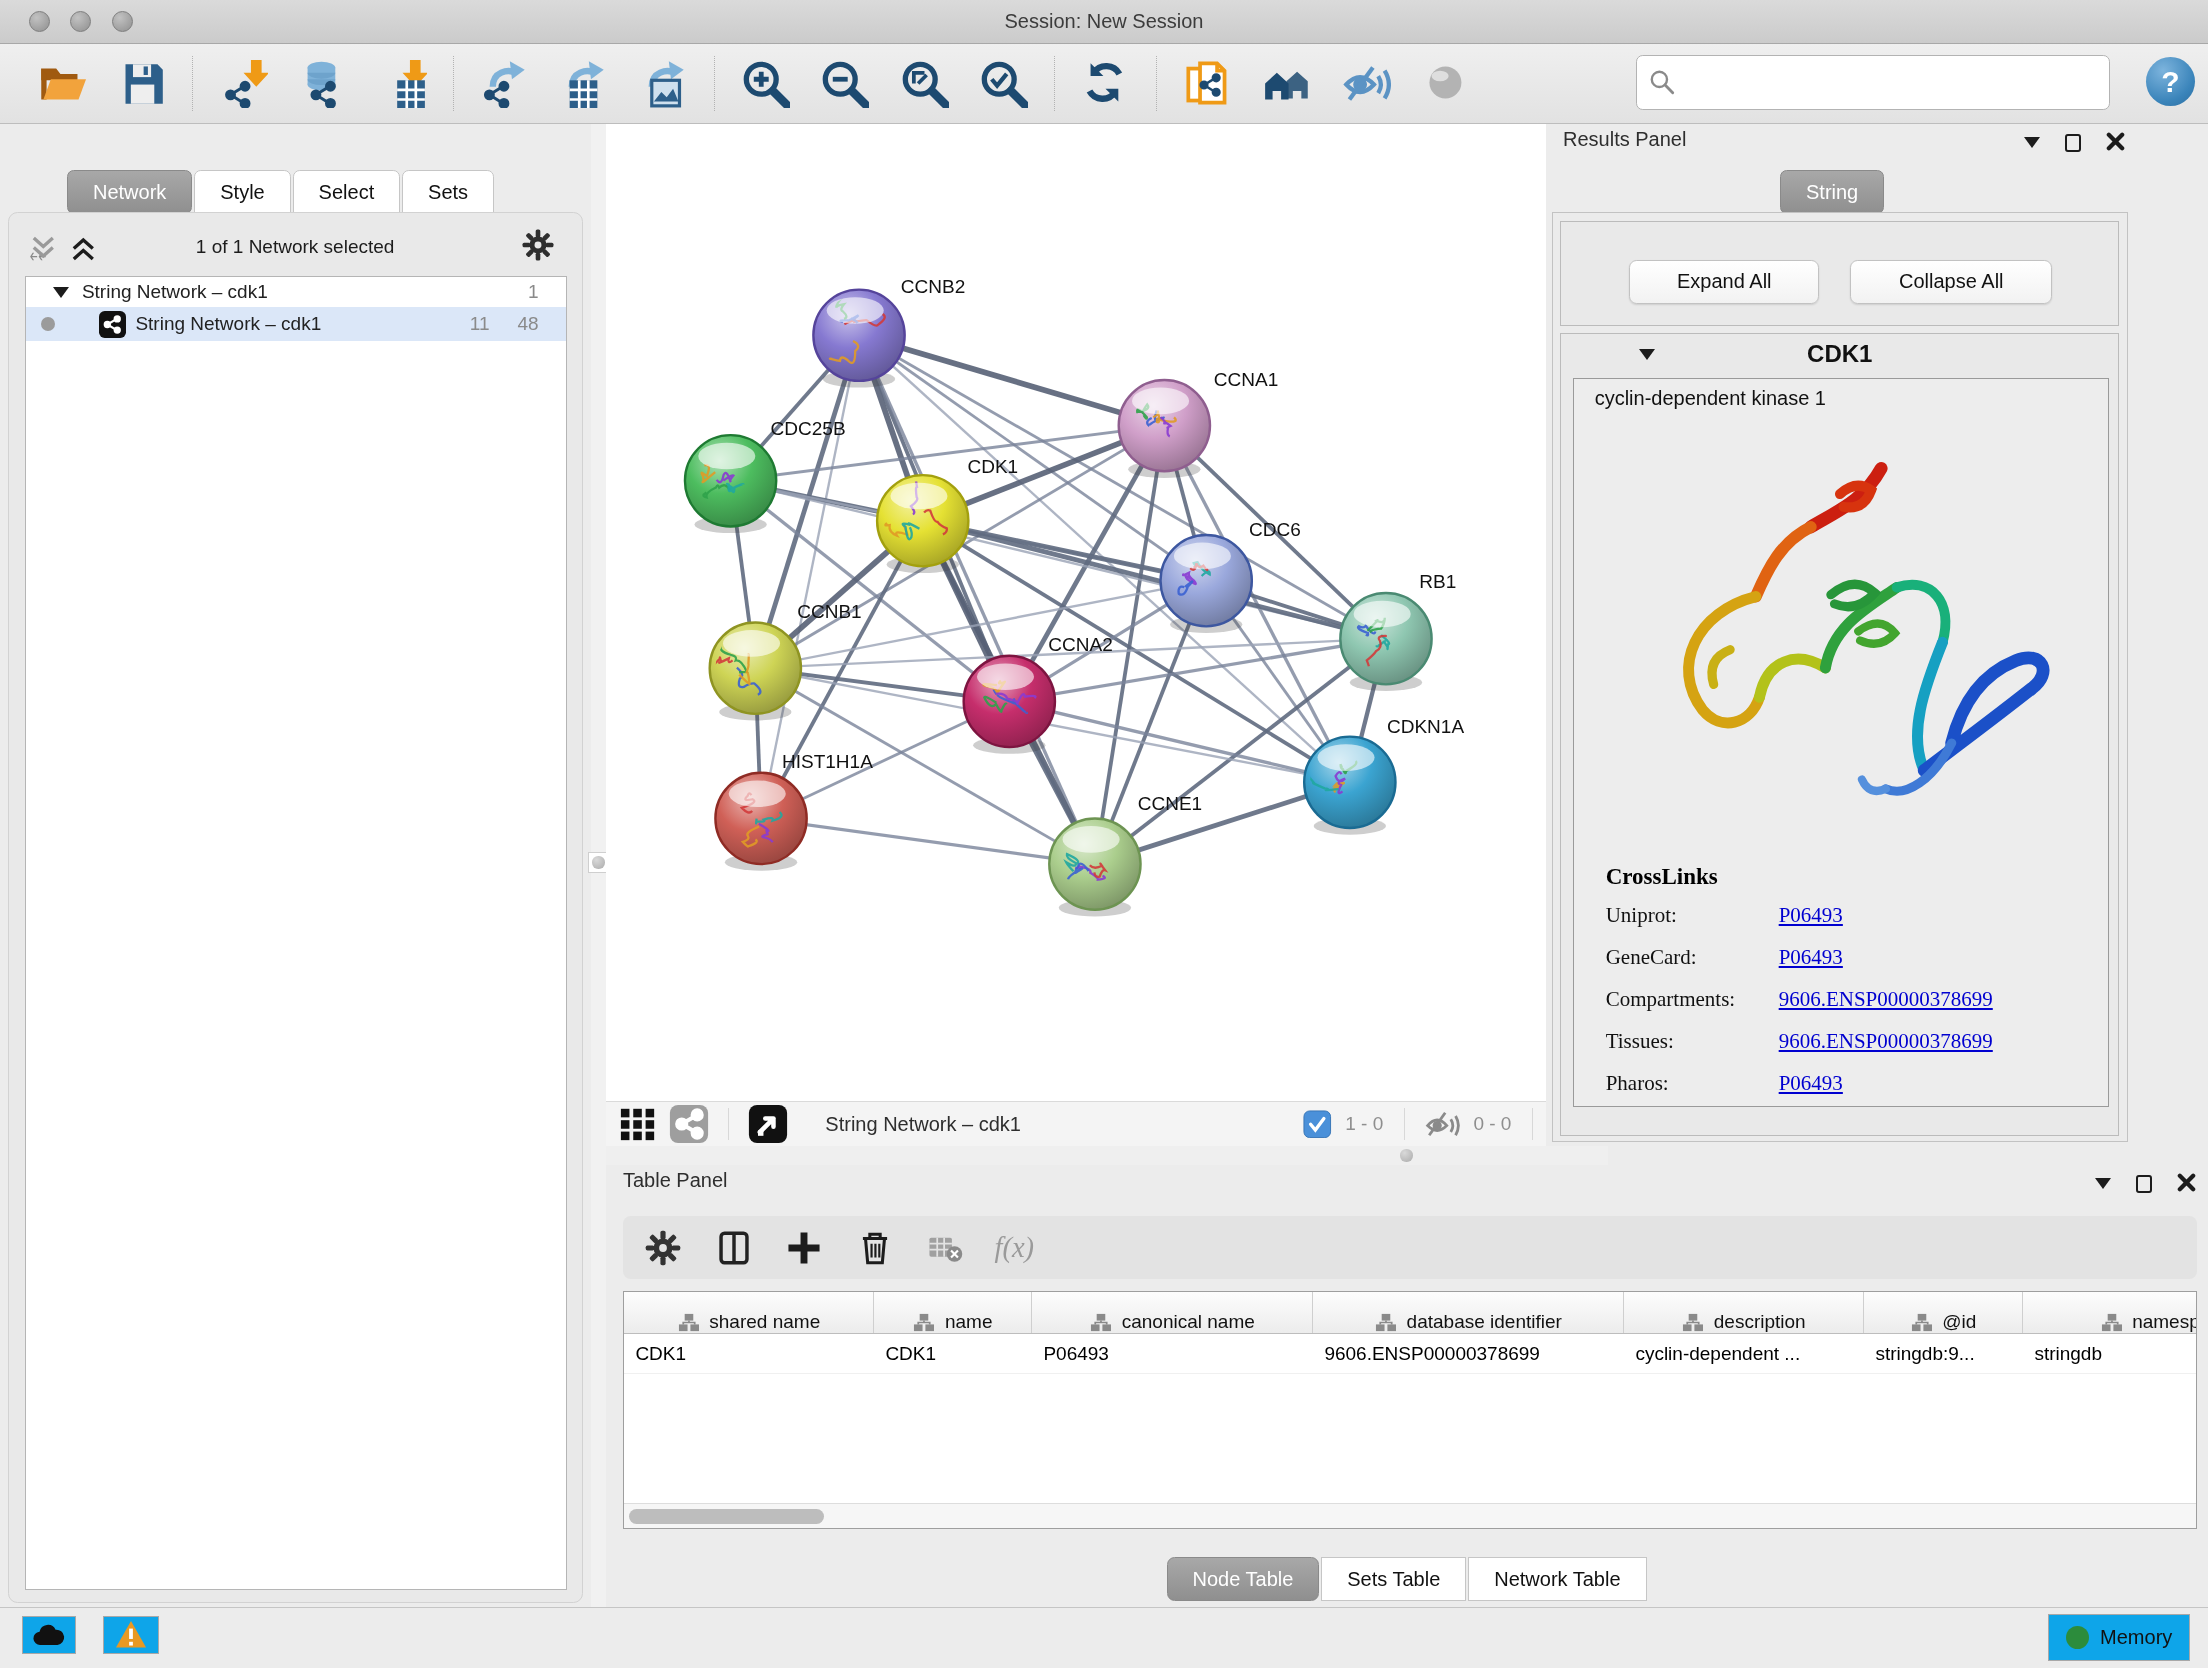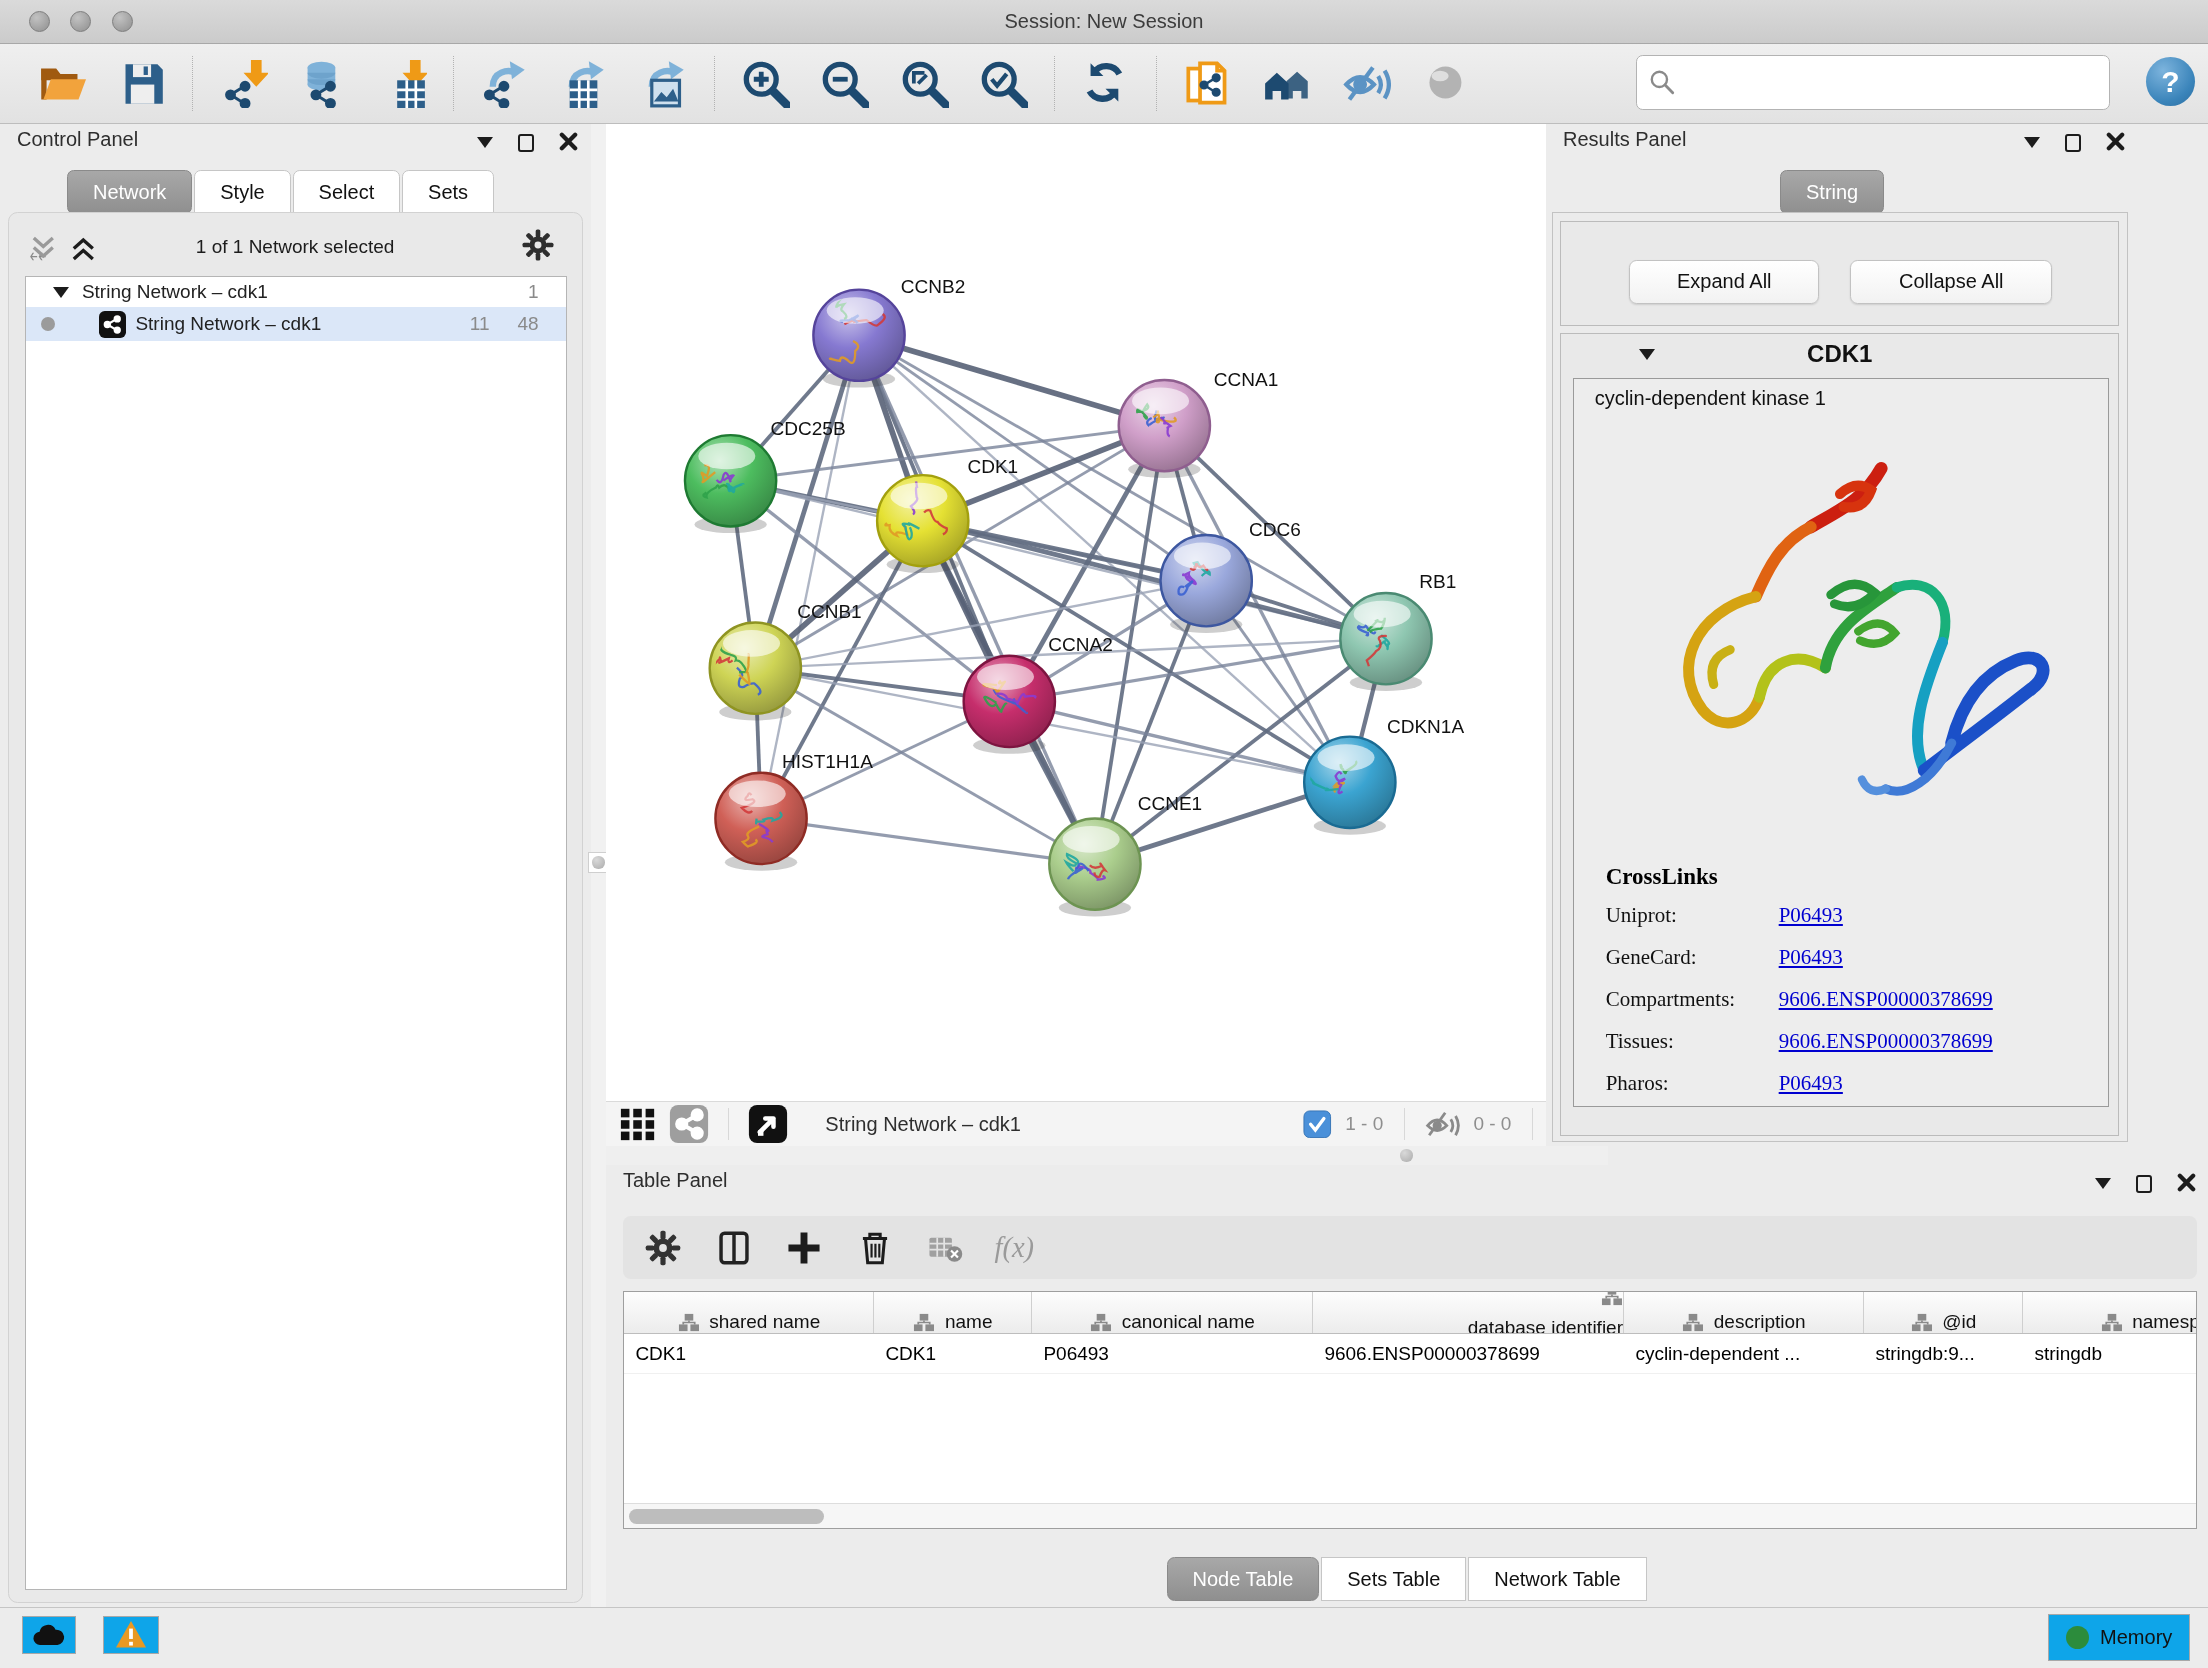--- a/index.html
+++ b/index.html
@@ -337,32 +337,20 @@
 <div id="search-wrap">
   <svg viewBox="0 0 30 30">
     <circle cx="12" cy="12" r="8" fill="none" stroke="#8a8a8a" stroke-width="2.5"></circle>
     <line x1="18" y1="18" x2="26" y2="26" stroke="#8a8a8a" stroke-width="3" stroke-linecap="round"></line>
   </svg>
   <input id="search-input" placeholder="" style="">
 </div>
 <div id="help-btn">?</div>
 
 <div id="control-panel">
-  <div class="panel-head">
-    <span class="panel-title">Control Panel</span>
-    <span class="ph-icons">
-      <span class="tri-down"></span>
-      <span class="sq"></span>
-      <span class="xmark">
-        <svg viewBox="0 0 20 20">
-            <path d="M3 3 L17 17 M17 3 L3 17" stroke="#1c1c1c" stroke-width="4.5" stroke-linecap="round"></path>
-          </svg>
-      </span>
-    </span>
-  </div>
   <div id="cp-tabs">
       <div class="tab sel">Network</div>
       <div class="tab">Style</div>
       <div class="tab">Select</div>
       <div class="tab">Sets</div>
     </div>
   <div id="cp-body">
     <div id="cp-subrow">
       <span id="cp-chev-down" class="chev" style="position:absolute">˿˿</span>
       <svg style="position:absolute;left:21px;top:7.6px;width:28.5px;height:25px" viewBox="0 0 30 26" width="28.5" height="25">
@@ -943,21 +931,21 @@
           <svg viewBox="0 0 24 22">
             <g fill="#8a8a8a">
               <rect x="8" y="2" width="9" height="7"></rect>
               <rect x="2" y="13" width="9" height="7"></rect>
               <rect x="14" y="13" width="9" height="7"></rect>
             </g>
             <path d="M12.5 9 v2 M6.5 13 v-2 h12 v2" stroke="#8a8a8a" stroke-width="1.8" fill="none"></path>
           </svg>
           <span>canonical name</span>
         </div>
-        <div class="th" style="width: 311px; flex-direction: column;">
+        <div class="th" style="width: 311px;">
           <svg viewBox="0 0 24 22">
             <g fill="#8a8a8a">
               <rect x="8" y="2" width="9" height="7"></rect>
               <rect x="2" y="13" width="9" height="7"></rect>
               <rect x="14" y="13" width="9" height="7"></rect>
             </g>
             <path d="M12.5 9 v2 M6.5 13 v-2 h12 v2" stroke="#8a8a8a" stroke-width="1.8" fill="none"></path>
           </svg>
           <span>database identifier</span>
         </div>

